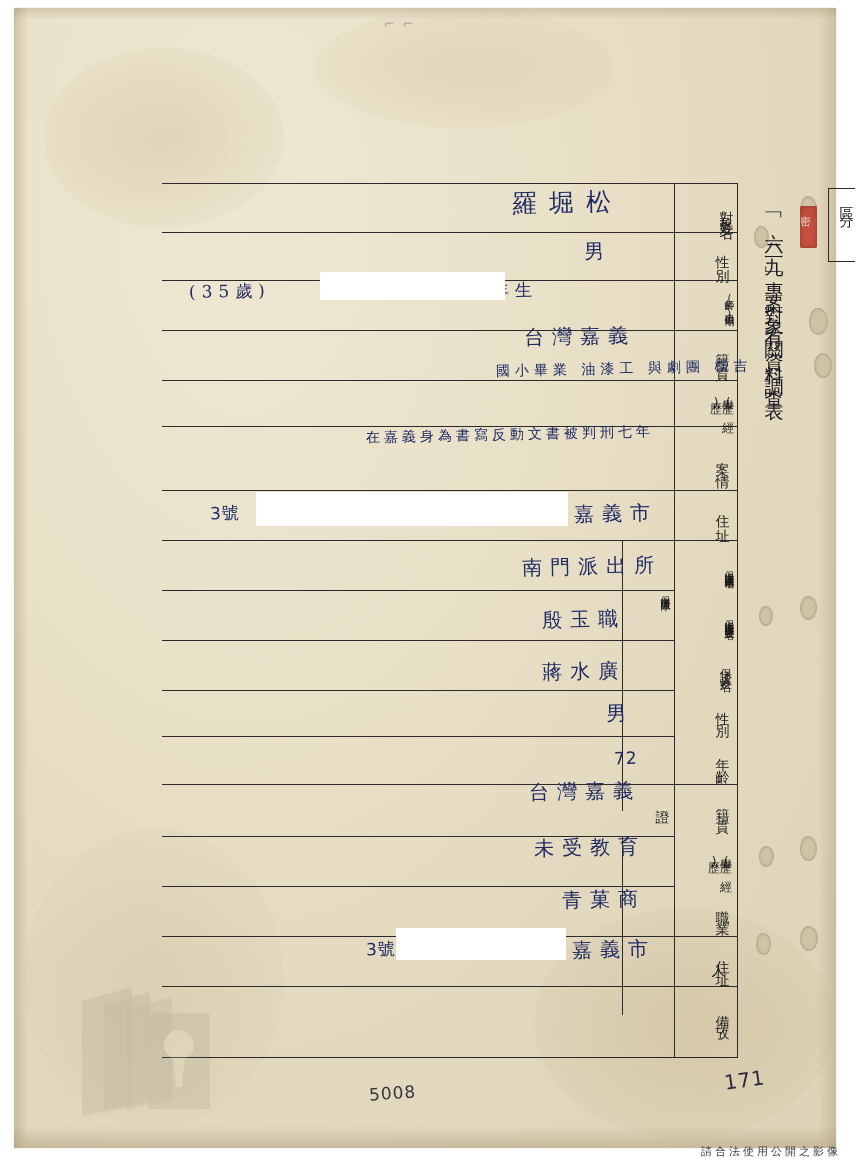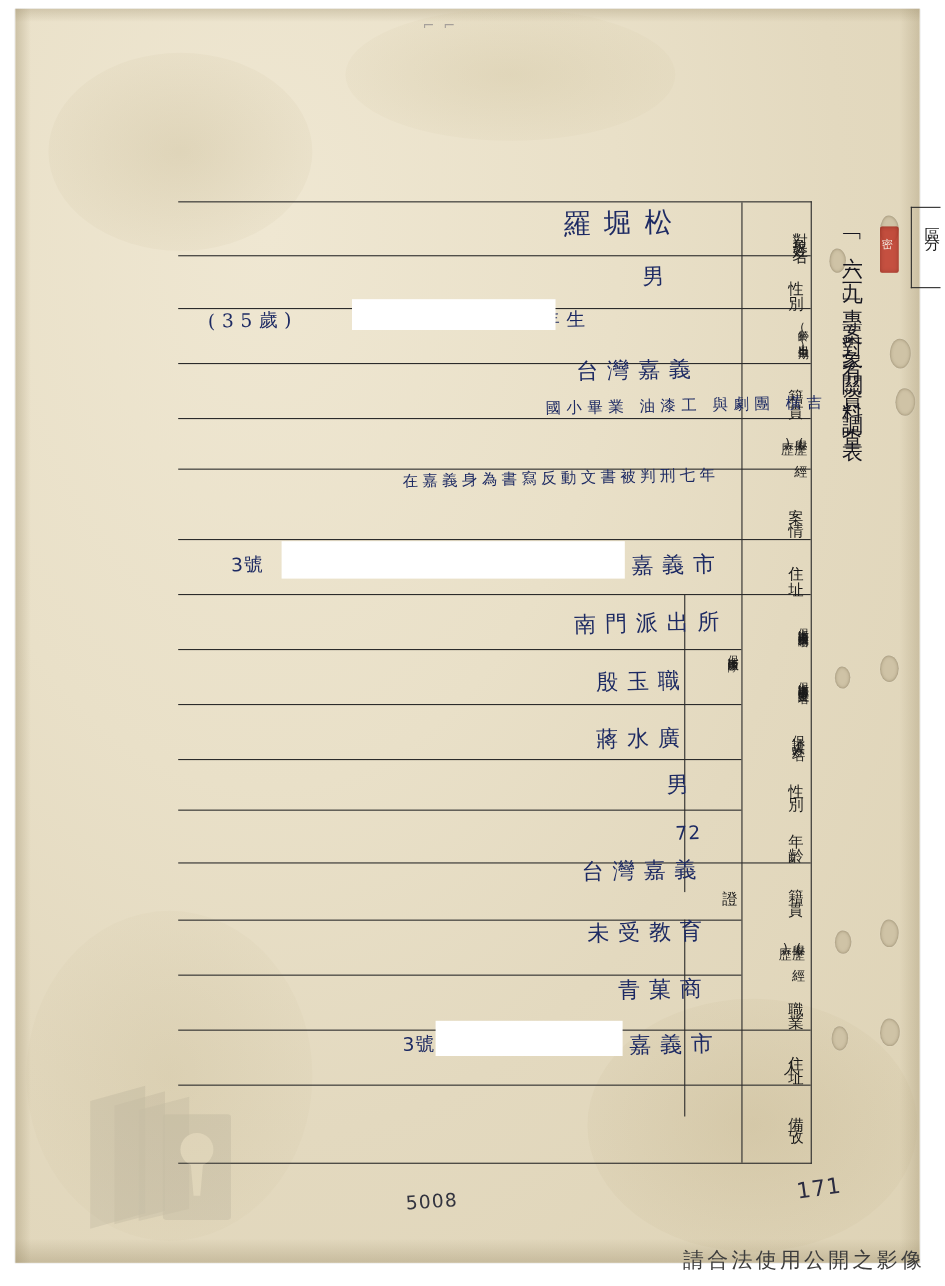--- a/index.html
+++ b/index.html
@@ -176,21 +176,21 @@
     left: 60px;
     top: 975px;
     width: 165px;
     height: 140px;
     opacity: 0.28;
   }
   #footer-note {
     position: absolute;
     right: 18px;
     bottom: 10px;
-    font-size: 19px;
+    font-size: 11px;
     color: #3d3d3d;
     letter-spacing: 3px;
     font-family: "DejaVu Sans", sans-serif;
   }
   .edge-note {
     position: absolute;
     font-family: "DejaVu Serif", serif;
     color: #2c2c4a;
   }
 </style>

